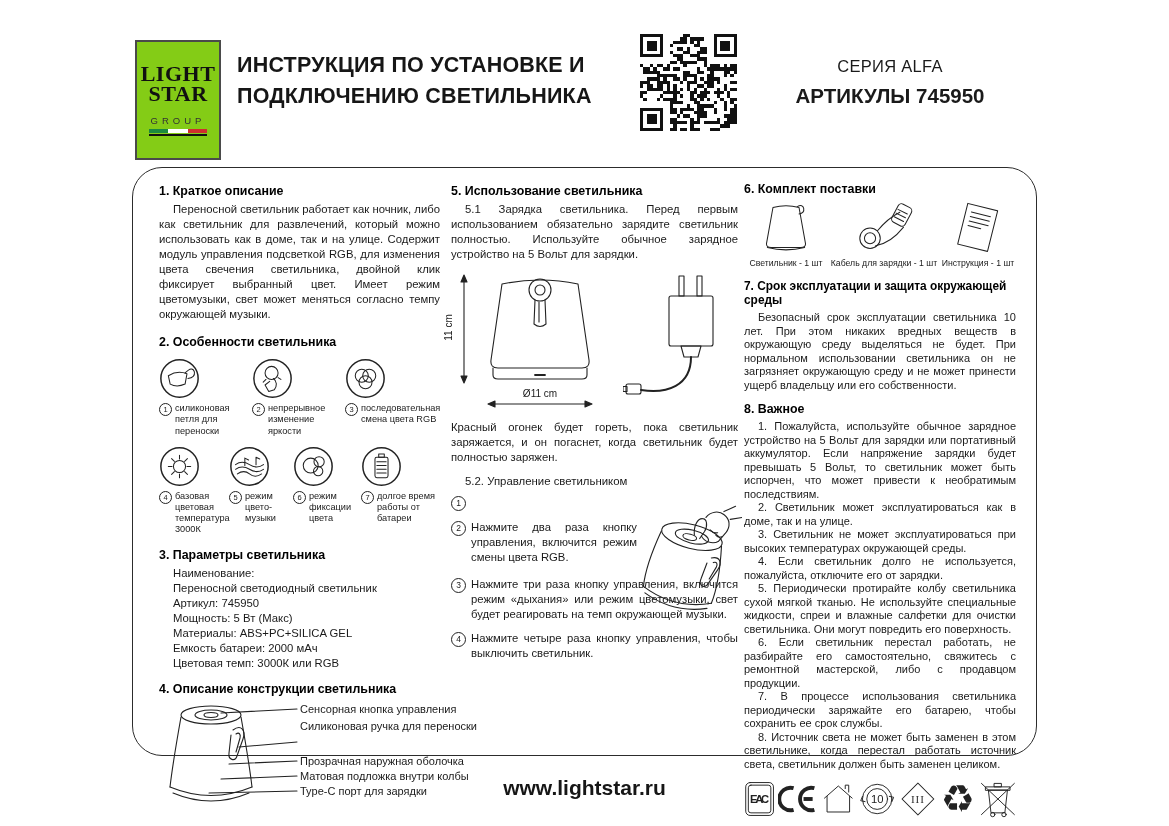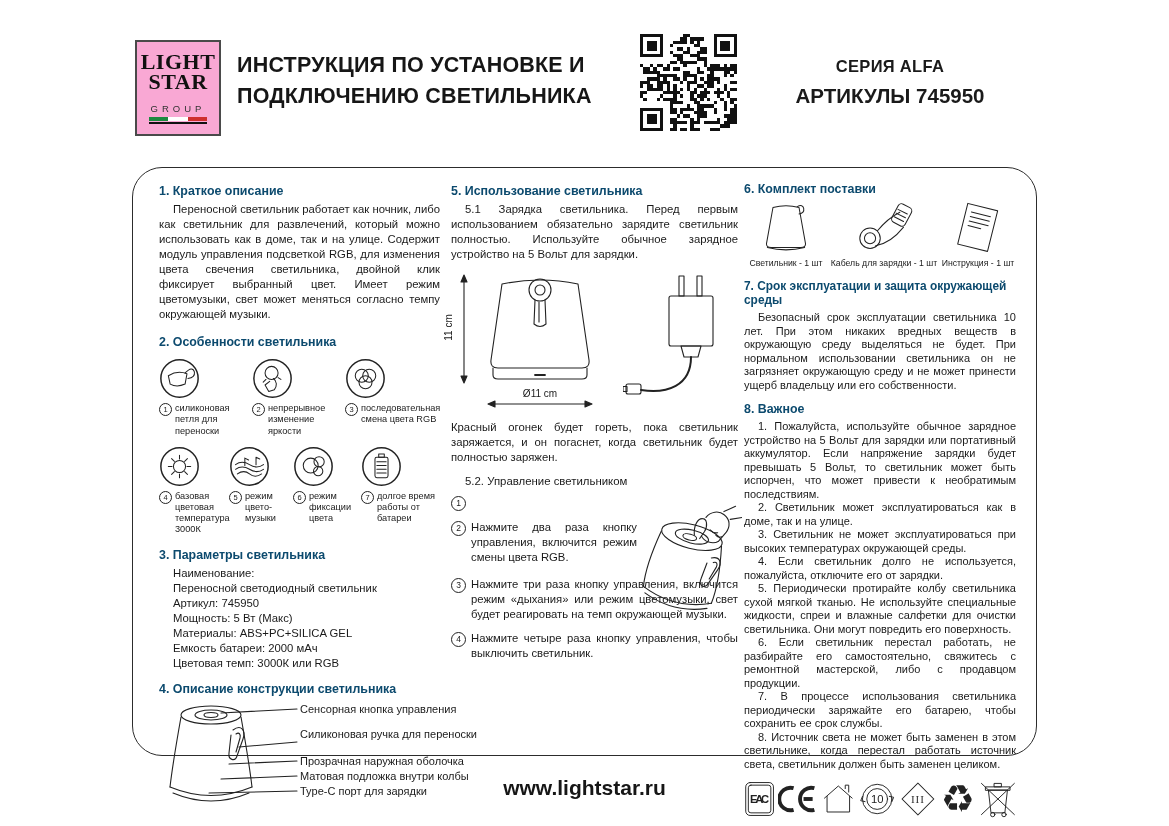--- a/index.html
+++ b/index.html
@@ -1,35 +1,35 @@
 <!DOCTYPE html>
 <html><head>
 <meta charset="utf-8">
 <style>
   html,body{margin:0;padding:0}
   body{width:1169px;height:826px;background:#fff;font-family:"Liberation Sans",sans-serif;color:#1a1a1a;position:relative;overflow:hidden}
   
-  .logo-box{position:absolute;left:135px;top:40px;width:86px;height:96px;border:2px solid #4a4a4a;box-sizing:border-box;display:flex;flex-direction:column;align-items:center;justify-content:center;background:#f9a8d4}
+  .logo-box{position:absolute;left:135px;top:40px;width:86px;height:120px;border:2px solid #4a4a4a;box-sizing:border-box;display:flex;flex-direction:column;align-items:center;justify-content:center;background:#84cc16}
   .logo-word{font-family:"Liberation Serif",serif;font-weight:700;font-size:22px;line-height:.9;letter-spacing:.5px;color:#111}
   .logo-group{font-size:9.5px;letter-spacing:4px;margin-top:11px;color:#333;font-family:"Liberation Sans",sans-serif}
   .logo-flag{display:flex;width:58px;height:4px;margin-top:3px}
   .logo-flag span{flex:1}
   .logo-underline{width:58px;height:1.5px;background:#111;margin-top:1px}
   .main-title{position:absolute;left:237px;top:50px;font-size:21.5px;font-weight:700;line-height:1.45;letter-spacing:.2px;color:#161616}
   .qr{position:absolute;left:640px;top:34px;width:97px;height:97px}
   .hdr-right{position:absolute;left:768px;top:57px;width:244px;text-align:center}
-  .hdr-series{font-size:16.5px;font-weight:700;letter-spacing:.3px}
+  .hdr-series{font-size:16.5px;font-weight:400;letter-spacing:.3px}
   .hdr-articles{font-size:20.5px;font-weight:700;margin-top:8px}
   
   .sheet{position:absolute;left:132px;top:167px;width:905px;height:589px;border:1.6px solid #2c2c2c;border-radius:30px;box-sizing:border-box;background:#fff}
   .col{position:absolute;top:0}
   .col1{left:26px;width:281px}
   .col2{left:318px;width:287px}
   .col3{left:611px;width:272px}
-  h3.sec{font-size:12.4px;margin:0 0 4px;color:#0c4a6e}
+  h3.sec{font-size:12.4px;margin:0 0 4px;color:#000000}
   .col p{margin:0;font-size:11.3px;line-height:1.33;text-align:justify}
   .col3 p{font-size:11px;line-height:1.23}
   .indent{text-indent:14px}
   svg{display:block}
   .ln{stroke:#222;fill:none;stroke-width:1.6;stroke-linecap:round;stroke-linejoin:round}
   .thin{stroke-width:1.1}
   
   .feat-row{display:flex;margin-top:9px}
   .feat{display:flex;flex-direction:column}
   .feat-cap{display:flex;margin-top:4px;font-size:9.2px;line-height:1.22;text-align:left}
@@ -507,21 +507,21 @@
           <path d="M74,30 c8,-6 13,0 10,9 l-6,17 c-2,6 -9,4 -8,-3 l2,-18"></path>
           <path d="M77,34 c3,-2 5,0 4,4 l-4,14"></path>
           <line x1="62" y1="13" x2="138" y2="9"></line>
           <line x1="80" y1="47" x2="138" y2="42"></line>
           <line x1="70" y1="64" x2="138" y2="61"></line>
           <line x1="62" y1="79" x2="138" y2="76"></line>
           <line x1="50" y1="93" x2="138" y2="91"></line>
         </g>
       </svg>
       <div class="callout" style="top:3px">Сенсорная кнопка управления</div>
-      <div class="callout" style="top:28px">Силиконовая ручка для переноски</div>
+      <div class="callout" style="top:20px">Силиконовая ручка для переноски</div>
       <div class="callout" style="top:55px">Прозрачная наружная оболочка</div>
       <div class="callout" style="top:70px">Матовая подложка внутри колбы</div>
       <div class="callout" style="top:85px">Type-C порт для зарядки</div>
     </div>
   </div>
 
   <div class="col col2" style="top:16px">
     <h3 class="sec">5. Использование светильника</h3>
     <p class="indent">5.1 Зарядка светильника. Перед первым использованием обязательно зарядите светильник полностью. Используйте обычное зарядное устройство на 5 Вольт для зарядки.</p>
 

